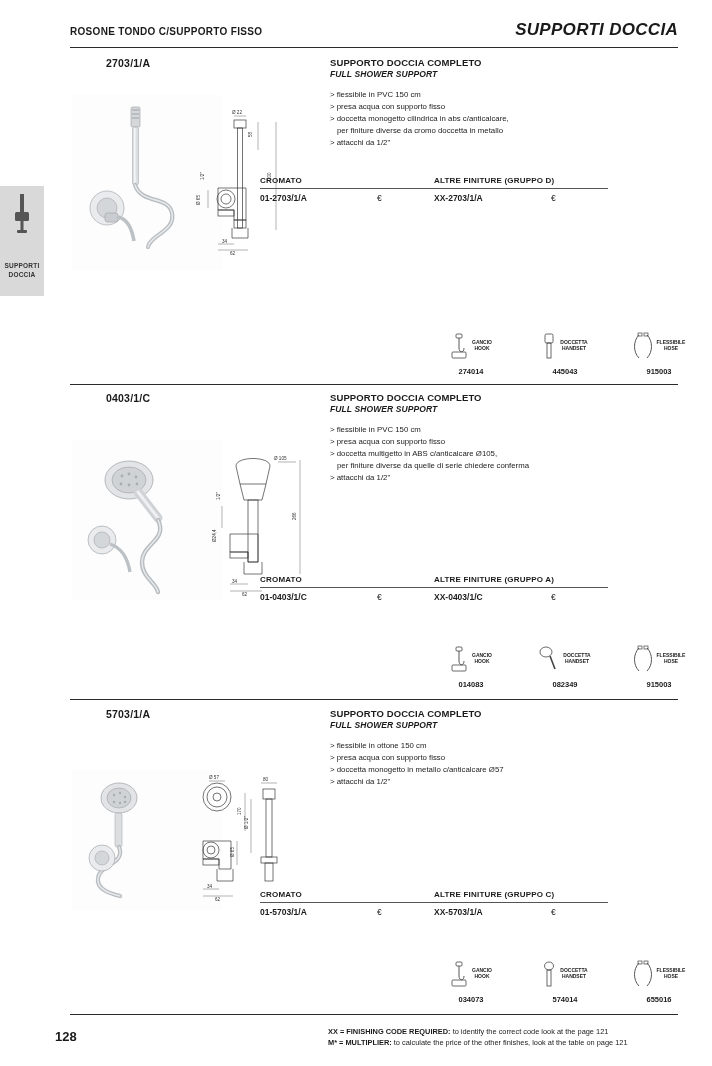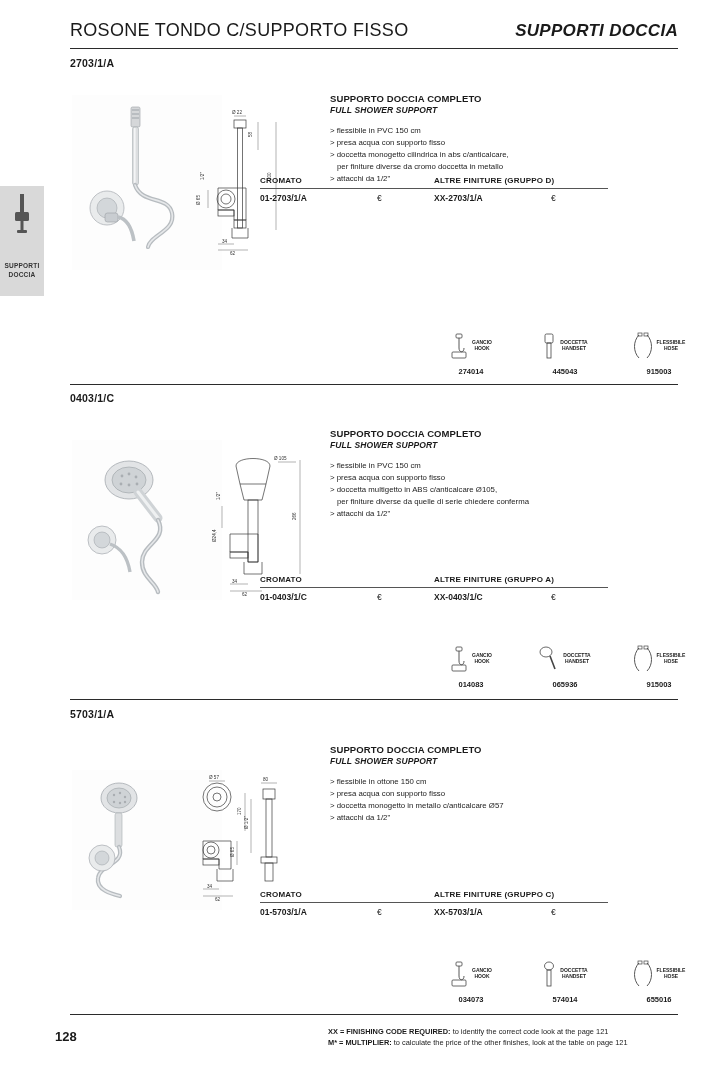--- a/index.html
+++ b/index.html
@@ -22,27 +22,27 @@
     font-size:6.5px;font-weight:bold;color:#333;text-align:center;line-height:1.35;
     margin-top:28px;letter-spacing:.2px;
   }
   
   .page{position:absolute;left:0;top:0;width:712px;height:1066px;}
   .head{
     position:absolute;left:70px;top:20px;width:608px;
     display:flex;justify-content:space-between;align-items:baseline;
     padding-bottom:7px;border-bottom:1px solid #2b2b2b;
   }
-  .head-left{font-size:18px;font-weight:normal;letter-spacing:.3px;}
+  .head-left{font-size:10px;font-weight:bold;letter-spacing:.3px;}
   .head-right{font-size:17px;font-weight:bold;font-style:italic;letter-spacing:.3px;}
 
   
   .block{position:absolute;left:70px;width:608px;}
-  .code{font-size:10.5px;font-weight:bold;letter-spacing:.2px;}
-  .desc{position:absolute;left:260px;top:0;width:348px;margin-top:36px;}
+  .code{font-size:10.5px;font-weight:bold;letter-spacing:.2px;margin-left:36px;}
+  .desc{position:absolute;left:260px;top:0;width:348px;}
   .desc .t1{font-size:9.5px;font-weight:bold;letter-spacing:.1px;}
   .desc .t2{font-size:8.5px;font-weight:bold;font-style:italic;letter-spacing:.1px;margin-top:1px;}
   .desc ul{list-style:none;margin:10px 0 0 0;padding:0;}
   .desc li{font-size:7.8px;line-height:1.55;color:#222;}
   .desc li.ind{padding-left:7px;}
 
   
   .prices{position:absolute;left:260px;width:348px;display:flex;}
   .pcol{width:174px;}
   .pcol .ph{font-size:8px;font-weight:bold;padding-bottom:3px;border-bottom:1px solid #555;letter-spacing:.2px;}
@@ -344,21 +344,21 @@
           <svg width="20" height="28" viewBox="0 0 20 28">
             <ellipse cx="7" cy="7" rx="6" ry="5" fill="none" stroke="#444" stroke-width=".8"></ellipse>
             <path d="M11 11 L16 24" fill="none" stroke="#444" stroke-width="1.6"></path>
           </svg>
         </span>
         <span class="acc-lbl">
           <div>DOCCETTA</div>
           <div>HANDSET</div>
         </span>
       </div>
-      <div class="acc-code">065936</div>
+      <div class="acc-code">082349</div>
     </div>
     <div class="acc-item">
       <div class="acc-inline">
         <span class="acc-box">
           <svg width="20" height="28" viewBox="0 0 20 28">
             <path d="M6 3 C0 9, 0 20, 6 26 M14 3 C20 9, 20 20, 14 26" fill="none" stroke="#444" stroke-width=".9"></path>
             <rect x="5" y="1" width="4" height="3" fill="none" stroke="#444" stroke-width=".7"></rect>
             <rect x="11" y="1" width="4" height="3" fill="none" stroke="#444" stroke-width=".7"></rect>
           </svg>
         </span>

